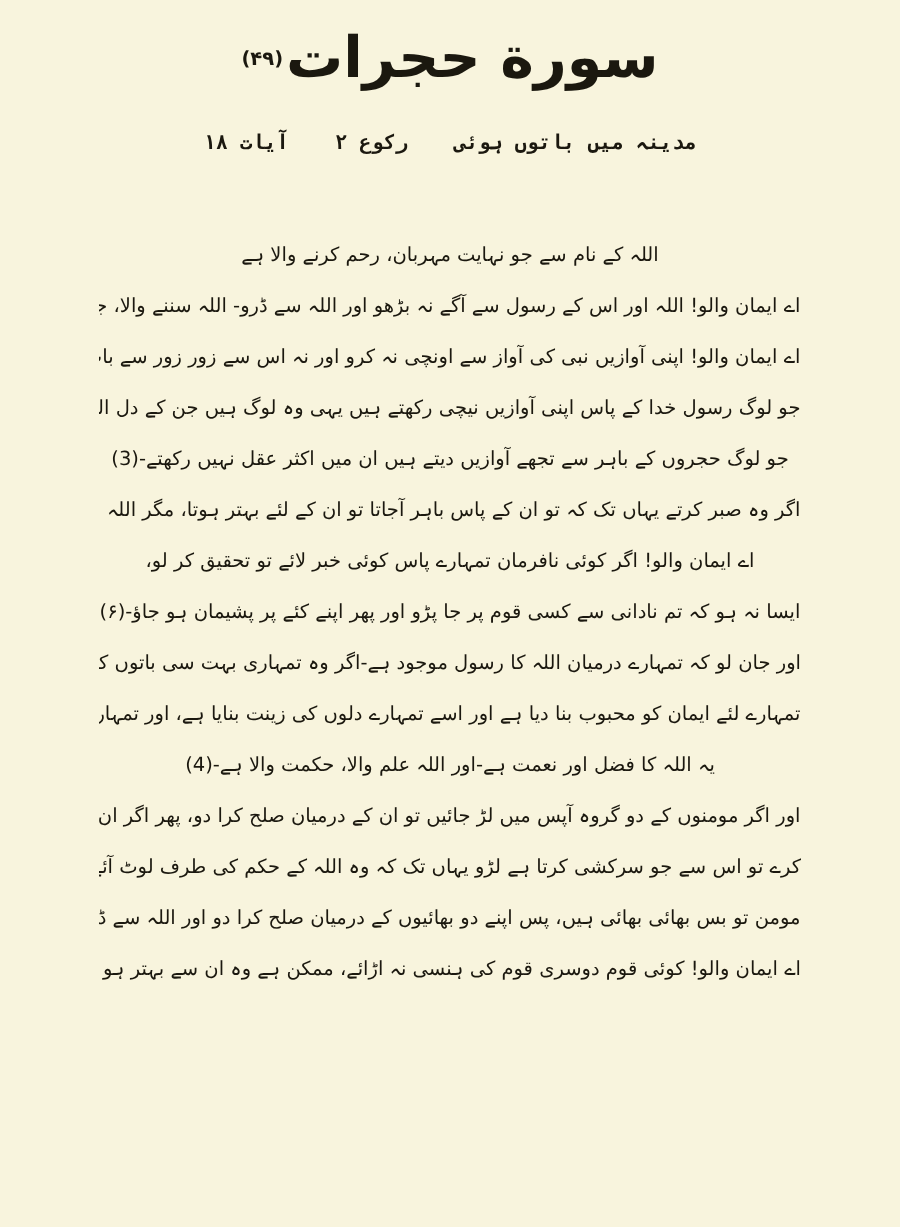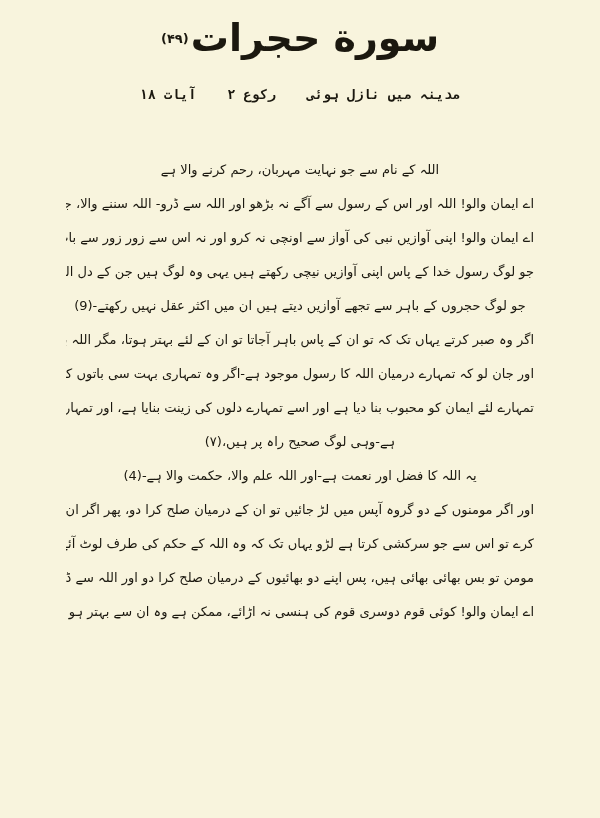--- a/index.html
+++ b/index.html
@@ -68,21 +68,21 @@
 </head>
 <body>
 
 <div class="page">
 
   <div class="title-row">
     <span class="surah-title">سورة حجرات</span><span class="surah-number">(۴۹)</span>
   </div>
 
   <div class="meta-row">
-    <span class="seg">مدینہ میں نازل ہوئی</span>
+    <span class="seg">مدینہ میں باتوں ہوئی</span>
     <span class="seg">رکوع ۲</span>
     <span class="seg">آیات ۱۸</span>
   </div>
 
   <div class="body-text">
 
     <p class="line">اللہ کے نام سے جو نہایت مہربان، رحم کرنے والا ہے</p>
 
     <div class="verse">
       <p class="line">اے ایمان والو! اللہ اور اس کے رسول سے آگے نہ بڑھو اور اللہ سے ڈرو- اللہ سننے والا، جاننے والا ہے-(۱)</p>
@@ -90,32 +90,35 @@
 
     <div class="verse">
       <p class="line">اے ایمان والو! اپنی آوازیں نبی کی آواز سے اونچی نہ کرو اور نہ اس سے زور زور سے بات کرو جیسے تم ایک دوسرے سے زور زور سے</p>
     </div>
 
     <div class="verse">
       <p class="line">جو لوگ رسول خدا کے پاس اپنی آوازیں نیچی رکھتے ہیں یہی وہ لوگ ہیں جن کے دل اللہ نے تقویٰ کے لئے جانچ لئے ہیں-ان کے</p>
     </div>
 
     <div class="verse">
-      <p class="line">جو لوگ حجروں کے باہر سے تجھے آوازیں دیتے ہیں ان میں اکثر عقل نہیں رکھتے-(9)</p>
+      <p class="line">جو لوگ حجروں کے باہر سے تجھے آوازیں دیتے ہیں ان میں اکثر عقل نہیں رکھتے-(3)</p>
     </div>
 
     <div class="verse">
       <p class="line">اگر وہ صبر کرتے یہاں تک کہ تو ان کے پاس باہر آجاتا تو ان کے لئے بہتر ہوتا، مگر اللہ بخشنے والا، رحم کرنے والا ہے-(۵)</p>
     </div>
 
+    <div class="verse">
+      <p class="line">اے ایمان والو! اگر کوئی نافرمان تمہارے پاس کوئی خبر لائے تو تحقیق کر لو،</p>
+      <p class="line">ایسا نہ ہو کہ تم نادانی سے کسی قوم پر جا پڑو اور پھر اپنے کئے پر پشیمان ہو جاؤ-(۶)</p>
+    </div>
 
     <div class="verse">
       <p class="line">اور جان لو کہ تمہارے درمیان اللہ کا رسول موجود ہے-اگر وہ تمہاری بہت سی باتوں کو مان لے تو تم مشکل میں پڑ جاؤ، لیکن اللہ نے</p>
       <p class="line">تمہارے لئے ایمان کو محبوب بنا دیا ہے اور اسے تمہارے دلوں کی زینت بنایا ہے، اور تمہارے لئے کفر، سیہ دلی اور نافرمانی کو مکروہ بنایا</p>
-      <p class="line">ہے-وہی لوگ صحیح راہ پر ہیں،(۷)</p>
     </div>
 
     <div class="verse">
       <p class="line">یہ اللہ کا فضل اور نعمت ہے-اور اللہ علم والا، حکمت والا ہے-(4)</p>
     </div>
 
     <div class="verse">
       <p class="line">اور اگر مومنوں کے دو گروہ آپس میں لڑ جائیں تو ان کے درمیان صلح کرا دو، پھر اگر ان میں سے ایک دوسرے کے خلاف سرکشی</p>
       <p class="line">کرے تو اس سے جو سرکشی کرتا ہے لڑو یہاں تک کہ وہ اللہ کے حکم کی طرف لوٹ آئے پھر اگر وہ لوٹ آئے تو دونوں کے درمیان</p>
     </div>

